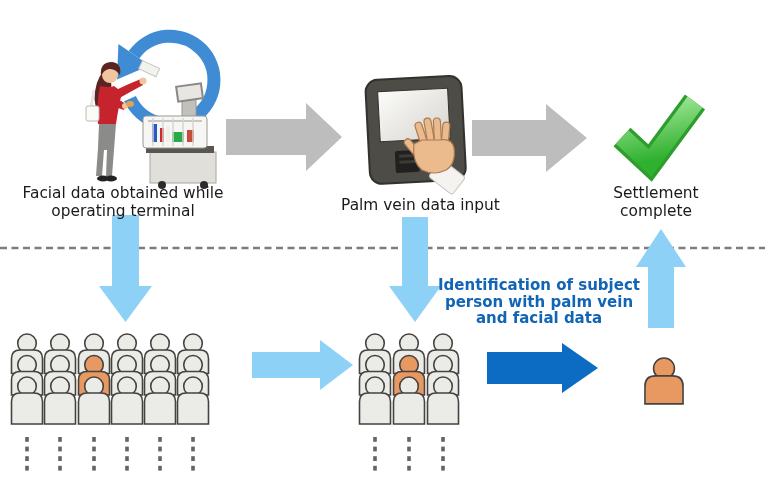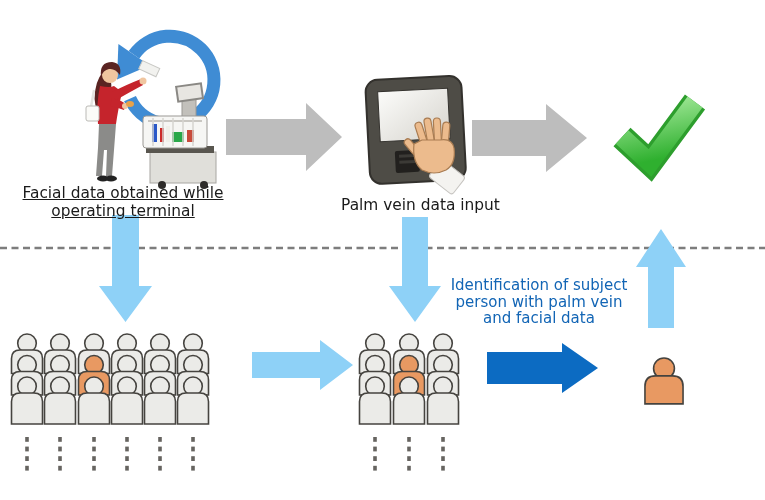--- a/index.html
+++ b/index.html
@@ -13,21 +13,21 @@
   .canvas svg{position:absolute;left:0;top:0;}
   .label{
     position:absolute;
     text-align:center;
     color:#1a1a1a;
     font-size:15.2px;
     line-height:17px;
   }
   .label-step{font-size:15.4px;line-height:18px;}
   .label-annotation{font-size:15px;line-height:16.5px;}
-  .label-annotation.bold{font-weight:normal;}
+  .label-annotation.bold{font-weight:bold;}
 </style>
 </head>
 <body>
 
 <div class="canvas">
 
   <svg width="765" height="500" viewBox="0 0 765 500">
     <defs>
       <linearGradient id="screenGrad" x1="0" y1="0" x2="1" y2="1">
         <stop offset="0" stop-color="#fcfcfa"></stop>
@@ -223,20 +223,21 @@
         <rect x="441.2" y="446.6" width="3.6" height="4.8" fill="#666460"></rect>
         <rect x="441.2" y="456.2" width="3.6" height="4.8" fill="#666460"></rect>
         <rect x="441.2" y="465.8" width="3.6" height="4.8" fill="#666460"></rect>
       </g>
     <g>
         <circle cx="664" cy="368.416" r="10.416000000000002" fill="#e89962" stroke="#45433f" stroke-width="1.6"></circle>
         <path d="M 644.96 403.91552 L 644.96 386.38752 Q 644.96 375.91552 655.432 375.91552 L 672.568 375.91552 Q 683.04 375.91552 683.04 386.38752 L 683.04 403.91552 Z" fill="#e89962" stroke="#45433f" stroke-width="1.6"></path>
       </g>
   </svg>
 
-  <div class="label label-step" style="left:8px;top:184px;width:230px;text-decoration:underline;">Facial data obtained while<br>operating terminal</div>
+  <div class="label label-step" style="left:8px;top:184px;width:230px;">Facial data obtained while<br>operating terminal</div>
 
   <div class="label label-step" style="left:318px;top:196px;width:205px;">Palm vein data input</div>
 
+  <div class="label label-step" style="left:596px;top:184px;width:120px;">Settlement<br>complete</div>
 
 
   <div class="label label-annotation bold" style="left: 428px; top: 277px; width: 222px; color: rgb(18, 101, 181);">Identification of subject<br>person with palm vein<br>and facial data</div>
 </div>
 
 </body></html>

